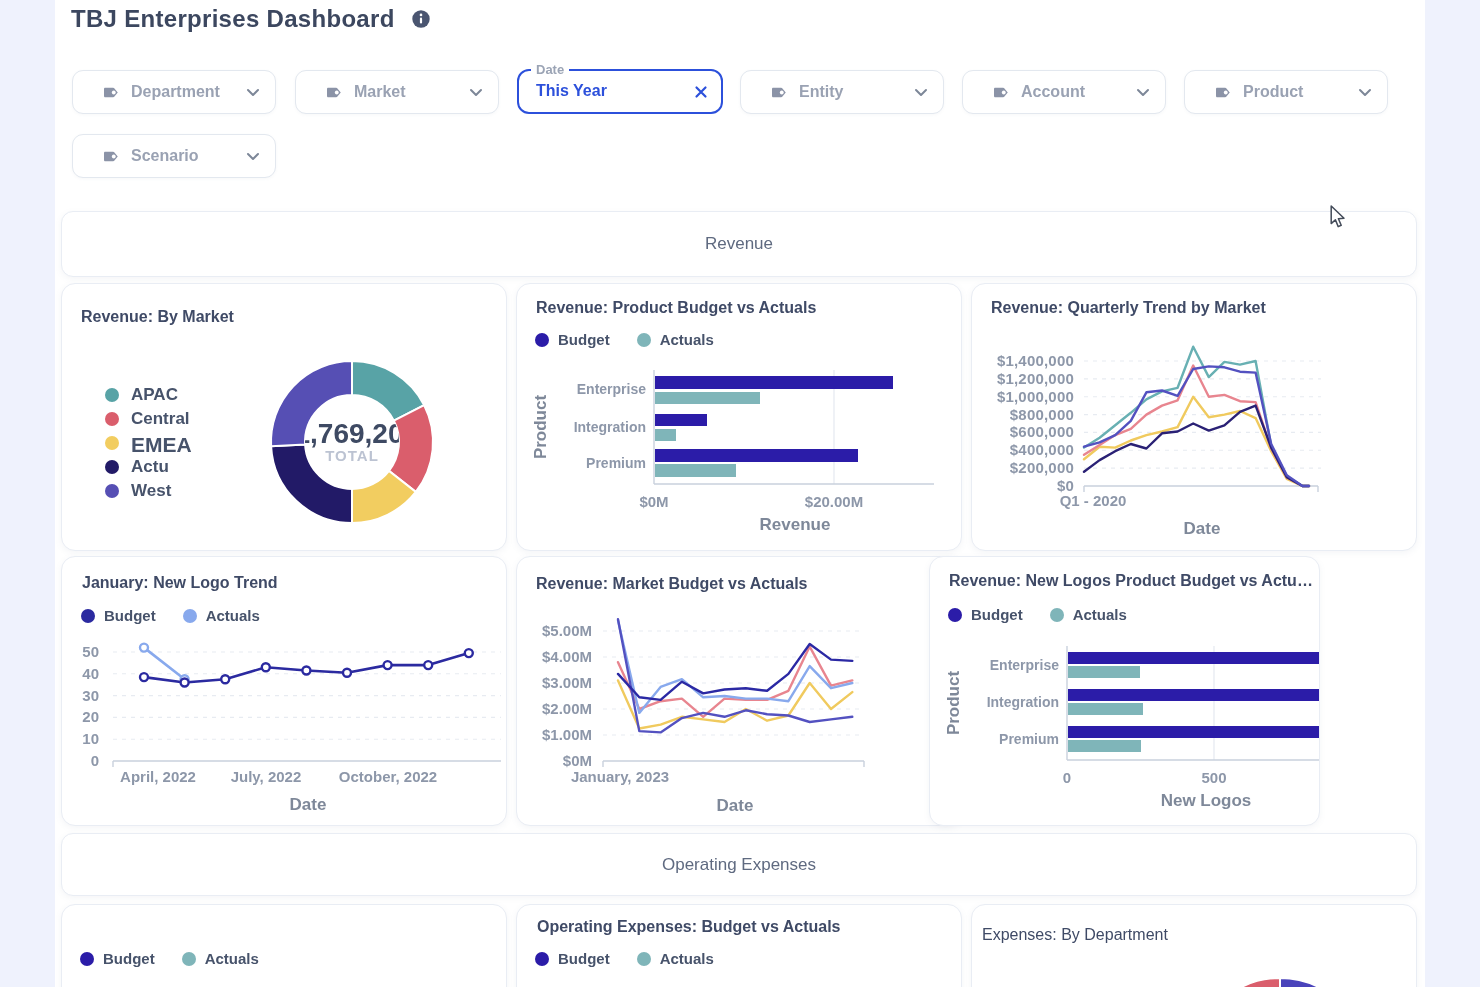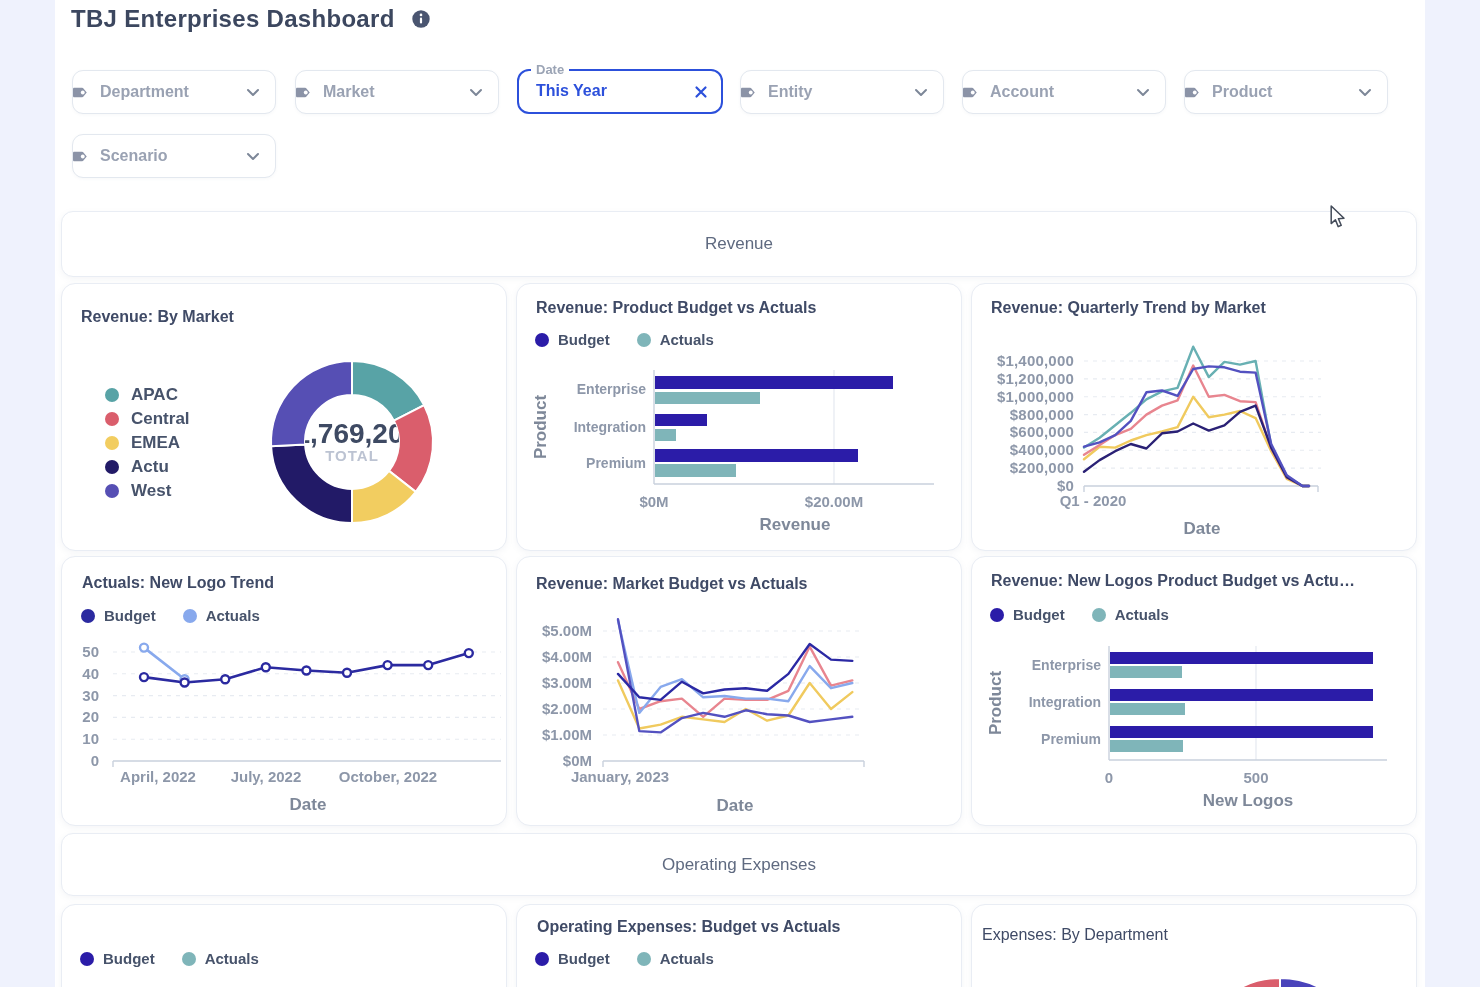--- a/index.html
+++ b/index.html
@@ -1,20 +1,20 @@
 <!DOCTYPE html>
 <html><head><meta charset="utf-8">
 <style>
 * { margin:0; padding:0; box-sizing:border-box; }
 text { font-family:"Liberation Sans", sans-serif; }
 html,body { width:1480px; height:987px; background:#ffffff;
   font-family:"Liberation Sans", sans-serif; overflow:hidden; position:relative; }
 .side { position:absolute; top:0; width:55px; height:987px; background:#eff2fd; }
 .chip { position:absolute; height:44px; border:1px solid #e3e8ef; border-radius:11px;
-  background:#fff; display:flex; align-items:center; padding-left:0;
+  background:#fff; display:flex; align-items:center; padding-left:31px;
   box-shadow:0 1px 3px rgba(120,130,150,0.06); }
 .chip span { margin-left:12px; font-size:16px; font-weight:bold; color:#9aa2b3; }
 .band { position:absolute; left:61px; width:1356px; border:1px solid #e9edf4;
   border-radius:12px; background:#fff; display:flex; align-items:center; justify-content:center;
   font-size:17px; color:#5f6a80; box-shadow:0 2px 6px rgba(120,130,150,0.08); }
 .card { position:absolute; border:1px solid #e9edf4; border-radius:14px; background:#fff;
   box-shadow:0 2px 6px rgba(120,130,150,0.08); overflow:hidden; }
 </style></head>
 <body>
 <div class="side" style="left:0"></div>
@@ -93,21 +93,21 @@
     <path d="M2 2 L7 7 L12 2" fill="none" stroke="#7d8798" stroke-width="2" stroke-linecap="round" stroke-linejoin="round"></path>
   </svg>
 <div class="band" style="top:211px;height:66px">Revenue</div>
 <div class="card" style="left:61px;top:283px;width:446px;height:268px">
     <div style="position:absolute;left:19px;top:24px;font-size:16px;font-weight:bold;color:#3f4a66;white-space:nowrap">Revenue: By Market</div>
     <span style="position:absolute;left:43px;top:104px;width:14px;height:14px;border-radius:50%;background:#58a3a6"></span>
     <span style="position:absolute;left:69px;top:101px;font-weight:bold;font-size:17px;color:#47536b">APAC</span>
     <span style="position:absolute;left:43px;top:128px;width:14px;height:14px;border-radius:50%;background:#da5e6c"></span>
     <span style="position:absolute;left:69px;top:125px;font-weight:bold;font-size:17px;color:#47536b">Central</span>
     <span style="position:absolute;left:43px;top:152px;width:14px;height:14px;border-radius:50%;background:#f2cd60"></span>
-    <span style="position:absolute;left:69px;top:149px;font-weight:bold;font-size:17px;color:#47536b">EMEA</span>
+    <span style="position:absolute;left:69px;top:149px;font-weight:bold;font-size:21px;color:#47536b">EMEA</span>
     <span style="position:absolute;left:43px;top:176px;width:14px;height:14px;border-radius:50%;background:#221a67"></span>
     <span style="position:absolute;left:69px;top:173px;font-weight:bold;font-size:17px;color:#47536b">Actu</span>
     <span style="position:absolute;left:43px;top:200px;width:14px;height:14px;border-radius:50%;background:#564fb4"></span>
     <span style="position:absolute;left:69px;top:197px;font-weight:bold;font-size:17px;color:#47536b">West</span>
     <svg style="position:absolute;left:0;top:0" width="446" height="268">
       <defs>
         <clipPath id="hole">
           <circle cx="290" cy="158" r="47"></circle>
         </clipPath>
       </defs>
@@ -177,21 +177,21 @@
       <polyline points="112.0,175.2 127.6,162.7 143.2,163.6 158.8,156.5 174.4,151.1 190.0,147.5 205.6,143.1 221.2,112.7 236.8,133.3 252.4,130.6 268.0,127.0 283.6,134.1 299.2,167.2 314.8,194.9 330.4,202.0 337.0,202.0" fill="none" stroke="#f0ca5e" stroke-width="2.4" stroke-linejoin="round" stroke-linecap="round"></polyline>
       <polyline points="112.0,170.8 127.6,160.9 143.2,151.1 158.8,144.9 174.4,130.6 190.0,121.6 205.6,116.3 221.2,81.5 236.8,112.7 252.4,110.9 268.0,117.2 283.6,118.1 299.2,164.5 314.8,193.5 330.4,202.0 337.0,202.0" fill="none" stroke="#e8858f" stroke-width="2.4" stroke-linejoin="round" stroke-linecap="round"></polyline>
       <polyline points="112.0,163.6 127.6,153.8 143.2,141.3 158.8,128.8 174.4,115.4 190.0,107.4 205.6,103.8 221.2,62.7 236.8,93.1 252.4,77.9 268.0,80.6 283.6,77.0 299.2,161.8 314.8,192.2 330.4,202.0 337.0,202.0" fill="none" stroke="#68b0b3" stroke-width="2.4" stroke-linejoin="round" stroke-linecap="round"></polyline>
       <polyline points="112.0,187.7 127.6,176.1 143.2,167.2 158.8,160.0 174.4,164.5 190.0,149.3 205.6,147.5 221.2,139.5 236.8,146.6 252.4,141.3 268.0,127.9 283.6,121.6 299.2,163.6 314.8,193.1 330.4,202.0 337.0,202.0" fill="none" stroke="#2a2175" stroke-width="2.4" stroke-linejoin="round" stroke-linecap="round"></polyline>
       <polyline points="112.0,162.7 127.6,158.3 143.2,151.1 158.8,136.8 174.4,108.3 190.0,106.5 205.6,111.8 221.2,85.0 236.8,82.4 252.4,83.3 268.0,87.7 283.6,88.6 299.2,160.0 314.8,191.3 330.4,202.0 337.0,202.0" fill="none" stroke="#5351c0" stroke-width="2.4" stroke-linejoin="round" stroke-linecap="round"></polyline>
       <text x="121" y="222" text-anchor="middle" font-size="15" font-weight="bold" fill="#8d97a9">Q1 - 2020</text>
       <text x="230" y="250" text-anchor="middle" font-size="17" font-weight="bold" fill="#7e8899">Date</text>
     </svg>
   </div>
 <div class="card" style="left:61px;top:556px;width:446px;height:270px">
-    <div style="position:absolute;left:20px;top:17px;font-size:16px;font-weight:bold;color:#3f4a66;white-space:nowrap">Actuals: New Logo Trend</div>
+    <div style="position:absolute;left:20px;top:17px;font-size:16px;font-weight:bold;color:#3f4a66;white-space:nowrap">January: New Logo Trend</div>
     <div style="position:absolute;left:19px;top:50px;display:flex;align-items:center">
       <span style="display:flex;align-items:center;margin-right:27px;">
         <span style="width:14px;height:14px;border-radius:50%;background:#2b2aa0;display:inline-block;margin-right:9px"></span>
         <span style="font-weight:bold;font-size:15px;color:#47536b">Budget</span>
       </span>
       <span style="display:flex;align-items:center;">
         <span style="width:14px;height:14px;border-radius:50%;background:#88a9ed;display:inline-block;margin-right:9px"></span>
         <span style="font-weight:bold;font-size:15px;color:#47536b">Actuals</span>
       </span>
     </div>
@@ -247,21 +247,21 @@
       <line x1="347" y1="204" x2="347" y2="210" stroke="#c9d1dd" stroke-width="1.4"></line>
       <polyline points="101.0,123.4 122.3,171.5 143.6,167.6 164.9,159.8 186.2,162.4 207.5,165.0 228.8,152.0 250.1,163.7 271.4,158.5 292.7,126.0 314.0,152.0 335.3,135.1" fill="none" stroke="#f0ca5e" stroke-width="2.4" stroke-linejoin="round" stroke-linecap="round"></polyline>
       <polyline points="101.0,105.2 122.3,152.0 143.6,144.2 164.9,141.6 186.2,159.8 207.5,141.6 228.8,142.9 250.1,142.9 271.4,133.8 292.7,89.6 314.0,128.6 335.3,123.4" fill="none" stroke="#e8858f" stroke-width="2.4" stroke-linejoin="round" stroke-linecap="round"></polyline>
       <polyline points="101.0,63.6 122.3,155.9 143.6,129.9 164.9,122.1 186.2,140.3 207.5,139.0 228.8,141.6 250.1,141.6 271.4,144.2 292.7,109.1 314.0,131.2 335.3,126.0" fill="none" stroke="#88a9ed" stroke-width="2.4" stroke-linejoin="round" stroke-linecap="round"></polyline>
       <polyline points="101.0,62.3 122.3,174.1 143.6,175.4 164.9,161.1 186.2,155.9 207.5,159.8 228.8,153.3 250.1,157.2 271.4,158.5 292.7,165.0 314.0,162.4 335.3,159.8" fill="none" stroke="#5351c0" stroke-width="2.4" stroke-linejoin="round" stroke-linecap="round"></polyline>
       <polyline points="101.0,116.9 122.3,140.3 143.6,142.9 164.9,124.7 186.2,136.4 207.5,132.5 228.8,131.2 250.1,133.8 271.4,116.9 292.7,87.0 314.0,102.6 335.3,103.9" fill="none" stroke="#2b29a4" stroke-width="2.4" stroke-linejoin="round" stroke-linecap="round"></polyline>
       <text x="103" y="225" text-anchor="middle" font-size="15" font-weight="bold" fill="#8d97a9">January, 2023</text>
       <text x="218" y="254" text-anchor="middle" font-size="17" font-weight="bold" fill="#7e8899">Date</text>
     </svg>
   </div>
-<div class="card" style="left:971px;top:556px;width:446px;height:270px">
+<div class="card" style="left:929px;top:556px;width:391px;height:270px">
     <div style="position:absolute;left:19px;top:15px;font-size:16px;font-weight:bold;color:#3f4a66;white-space:nowrap">Revenue: New Logos Product Budget vs Actu…</div>
     <div style="position:absolute;left:18px;top:49px;display:flex;align-items:center">
       <span style="display:flex;align-items:center;margin-right:27px;">
         <span style="width:14px;height:14px;border-radius:50%;background:#2b1ca8;display:inline-block;margin-right:9px"></span>
         <span style="font-weight:bold;font-size:15px;color:#47536b">Budget</span>
       </span>
       <span style="display:flex;align-items:center;">
         <span style="width:14px;height:14px;border-radius:50%;background:#7fb5b9;display:inline-block;margin-right:9px"></span>
         <span style="font-weight:bold;font-size:15px;color:#47536b">Actuals</span>
       </span>

